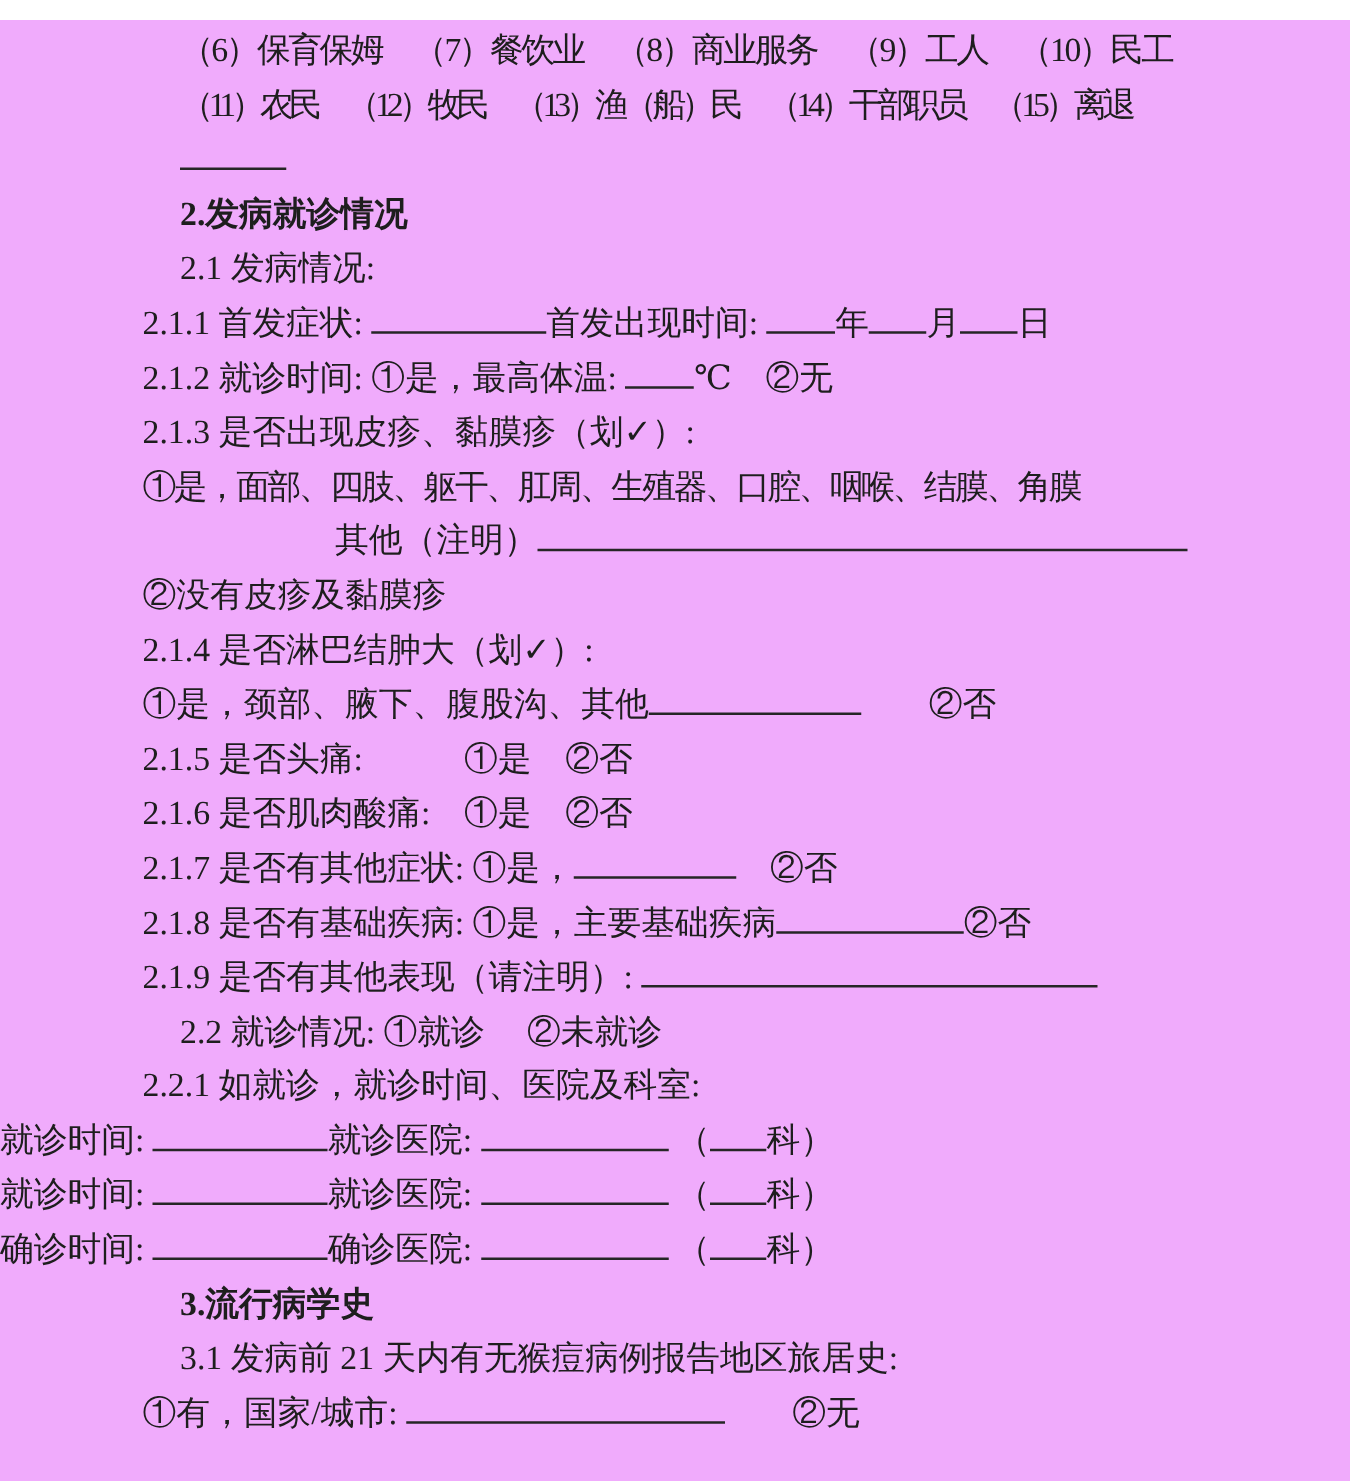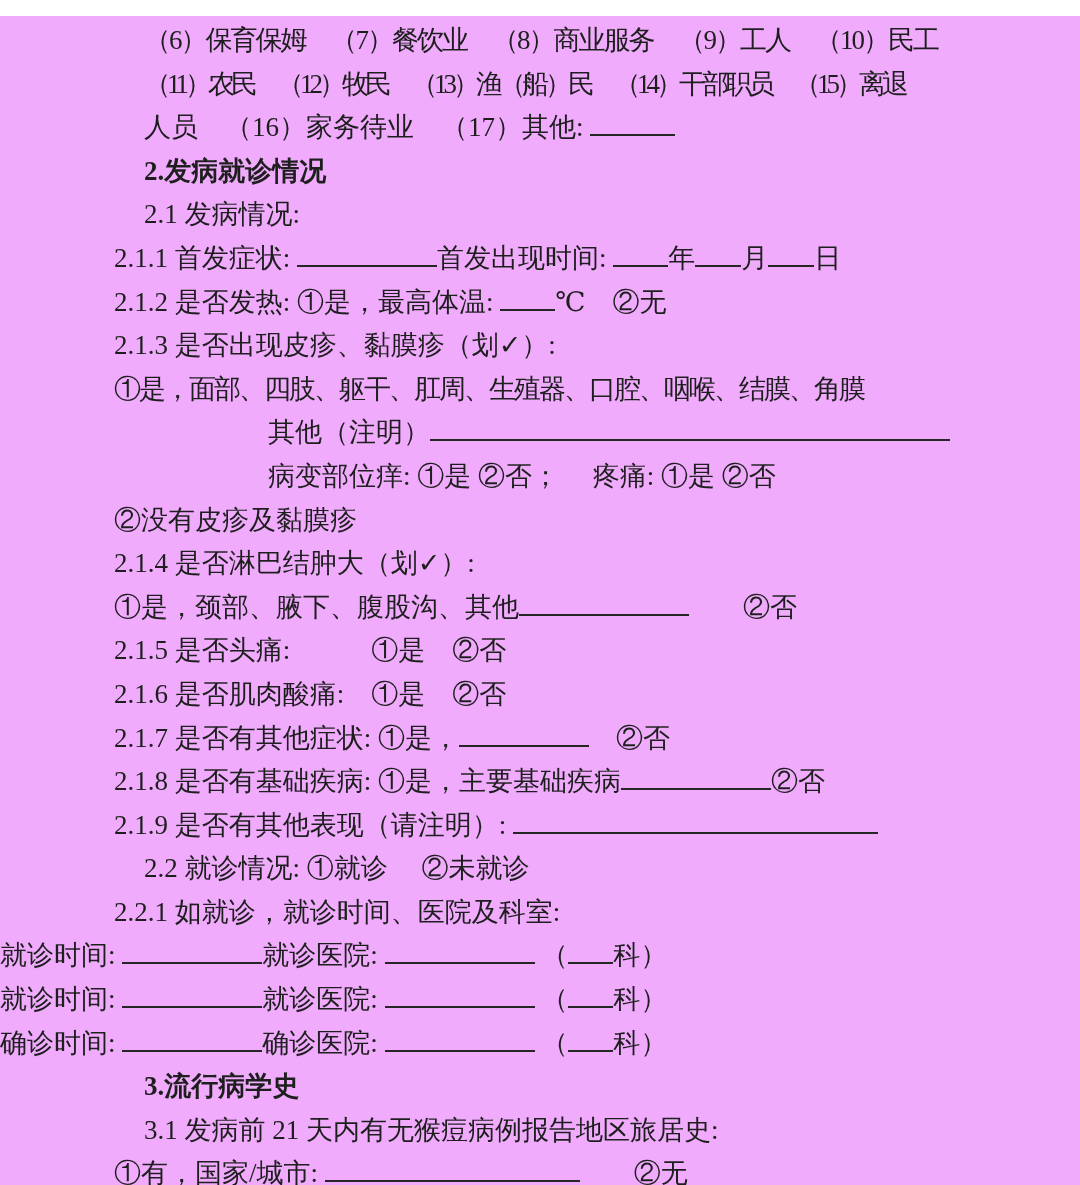--- a/index.html
+++ b/index.html
@@ -33,29 +33,28 @@
     height:0.85em;
   }
 </style>
 </head>
 <body>
 
 <div class="page">
   <div id="doc">
       <div class="line i0 tight"><span>（6）保育保姆　（7）餐饮业　（8）商业服务　（9）工人　（10）民工</span></div>
       <div class="line i0 tight2"><span>（11）农民　（12）牧民　（13）渔（船）民　（14）干部职员　（15）离退</span></div>
-      <div class="line i0"><span>人员　（16）家务待业　（17）其他: </span><span class="blank" style="width: 85px;"></span></div>
+      <div class="line i0"><span class="blank" style="width: 85px;"></span></div>
       <div class="line i0 bold"><span>2.发病就诊情况</span></div>
       <div class="line i0"><span>2.1 发病情况:</span></div>
       <div class="line i1"><span>2.1.1 首发症状: </span><span class="blank" style="width: 140px;"></span><span>首发出现时间: </span><span class="blank" style="width: 55px;"></span><span>年</span><span class="blank" style="width: 46px;"></span><span>月</span><span class="blank" style="width: 46px;"></span><span>日</span></div>
-      <div class="line i1"><span>2.1.2 是否发热: ①是，最高体温: </span><span class="blank" style="width: 55px;"></span><span>℃　②无</span></div>
+      <div class="line i1"><span>2.1.2 就诊时间: ①是，最高体温: </span><span class="blank" style="width: 55px;"></span><span>℃　②无</span></div>
       <div class="line i1"><span>2.1.3 是否出现皮疹、黏膜疹（划✓）:</span></div>
       <div class="line i1 tight"><span>①是，面部、四肢、躯干、肛周、生殖器、口腔、咽喉、结膜、角膜</span></div>
       <div class="line i2"><span>其他（注明）</span><span class="blank" style="width: 520px;"></span></div>
-      <div class="line i2"><span>病变部位痒: ①是 ②否；　 疼痛: ①是 ②否</span></div>
       <div class="line i1"><span>②没有皮疹及黏膜疹</span></div>
       <div class="line i1"><span>2.1.4 是否淋巴结肿大（划✓）:</span></div>
       <div class="line i1"><span>①是，颈部、腋下、腹股沟、其他</span><span class="blank" style="width: 170px;"></span><span>　　②否</span></div>
       <div class="line i1"><span>2.1.5 是否头痛:　　　①是　②否</span></div>
       <div class="line i1"><span>2.1.6 是否肌肉酸痛:　①是　②否</span></div>
       <div class="line i1"><span>2.1.7 是否有其他症状: ①是，</span><span class="blank" style="width: 130px;"></span><span>　②否</span></div>
       <div class="line i1"><span>2.1.8 是否有基础疾病: ①是，主要基础疾病</span><span class="blank" style="width: 150px;"></span><span>②否</span></div>
       <div class="line i1"><span>2.1.9 是否有其他表现（请注明）: </span><span class="blank" style="width: 365px;"></span></div>
       <div class="line i0"><span>2.2 就诊情况: ①就诊　 ②未就诊</span></div>
       <div class="line i1"><span>2.2.1 如就诊，就诊时间、医院及科室:</span></div>

